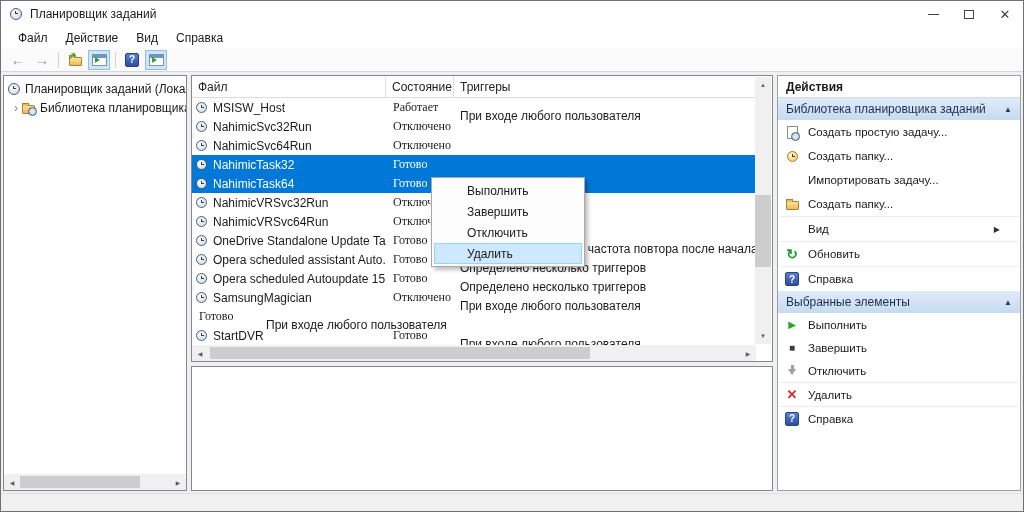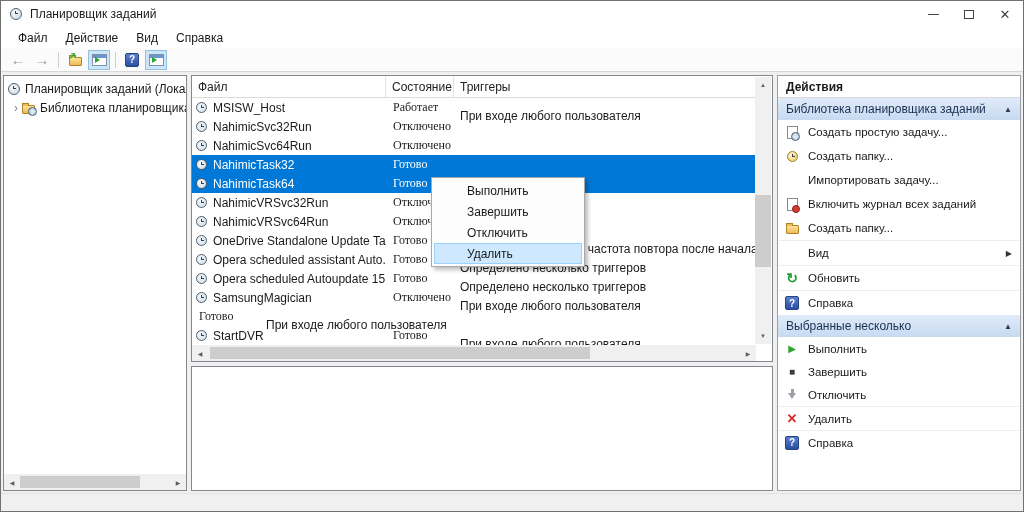--- a/index.html
+++ b/index.html
@@ -66,21 +66,21 @@
   
   .ctxmenu { position:absolute; left:430px; top:105px; width:154px; background:#fdfdfd; border:1px solid #a8a8a8; box-shadow:3px 3px 4px rgba(0,0,0,.25); padding:2px; z-index:50; }
   .ctx-item { height:21px; display:flex; align-items:center; padding-left:32px; border:1px solid transparent; }
   .ctx-item.hl { background:#cde8ff; border-color:#99d1ff; }
 
   
   .actions { left:776px; right:2px; top:3px; bottom:2px; border:1px solid #9aa0a6; display:flex; flex-direction:column; overflow:hidden; }
   .apanel-title { height:22px; display:flex; align-items:center; padding-left:8px; font-weight:bold; border-bottom:1px solid #d9d9d9; flex:none; }
   .asection-hdr { height:22px; display:flex; align-items:center; padding:0 8px; background:linear-gradient(#e0ebf9,#c6daf0); color:#1c2f52; flex:none; }
   .asection-hdr .caret { margin-left:auto; font-size:8px; color:#2b3b55; }
-  .aitem { height:24px; display:flex; align-items:center; padding:0 8px 0 6px; flex:none; }
+  .aitem { height:24px; display:flex; align-items:center; padding:0 20px 0 6px; flex:none; }
   .aitem.h23 { height:23px; }
   .aitem .albl { margin-left:8px; white-space:nowrap; overflow:hidden; font-size:11.5px; }
   .aitem .subarrow { margin-left:auto; font-size:8px; color:#333; }
   .asep { height:1px; background:#ececec; margin:0 1px; flex:none; }
   .icon16 { width:16px; height:16px; display:flex; align-items:center; justify-content:center; flex:none; position:relative; }
 
   
   .statusbar { height:18px; background:#f0f0f0; border-top:1px solid #e3e3e3; flex:none; }
 
   
@@ -332,26 +332,20 @@
             <span class="ic-clock gold"></span>
           </span>
         <span class="albl">Создать папку...</span>
       </div>
       <div class="aitem">
         <span class="icon16"></span>
         <span class="albl">Импортировать задачу...</span>
       </div>
       <div class="aitem">
         <span class="icon16">
-            <span class="ic-doc redbadge"></span>
-          </span>
-        <span class="albl">Включить журнал всех заданий</span>
-      </div>
-      <div class="aitem">
-        <span class="icon16">
             <span class="ic-folder"></span>
           </span>
         <span class="albl">Создать папку...</span>
       </div>
       <div class="asep"></div>
       <div class="aitem">
         <span class="icon16"></span>
         <span class="albl">Вид</span>
         <span class="subarrow">▶</span>
       </div>
@@ -362,21 +356,21 @@
       </div>
       <div class="asep"></div>
       <div class="aitem">
         <span class="icon16">
             <span class="ic-help"></span>
           </span>
         <span class="albl">Справка</span>
       </div>
 
       <div class="asection-hdr">
-        <span>Выбранные несколько</span>
+        <span>Выбранные элементы</span>
         <span class="caret">▲</span>
       </div>
       <div class="aitem h23">
         <span class="icon16 ic-run"></span>
         <span class="albl">Выполнить</span>
       </div>
       <div class="aitem h23">
         <span class="icon16 ic-end"></span>
         <span class="albl">Завершить</span>
       </div>

